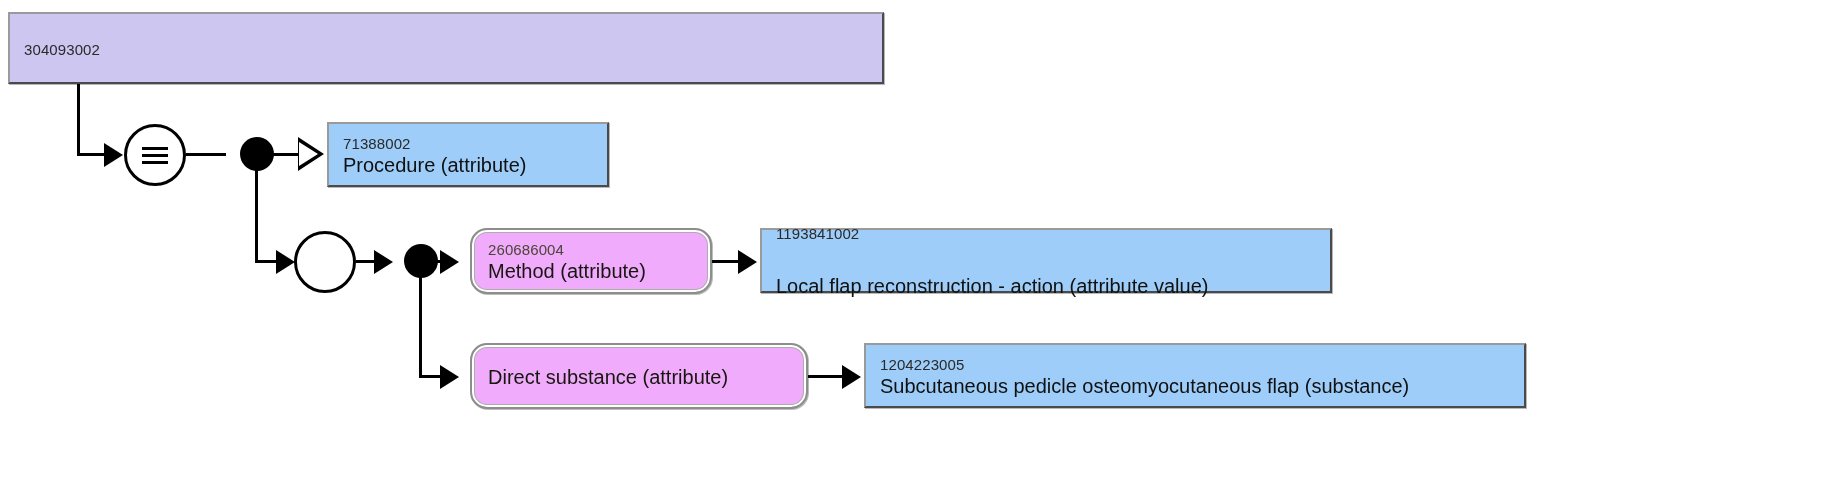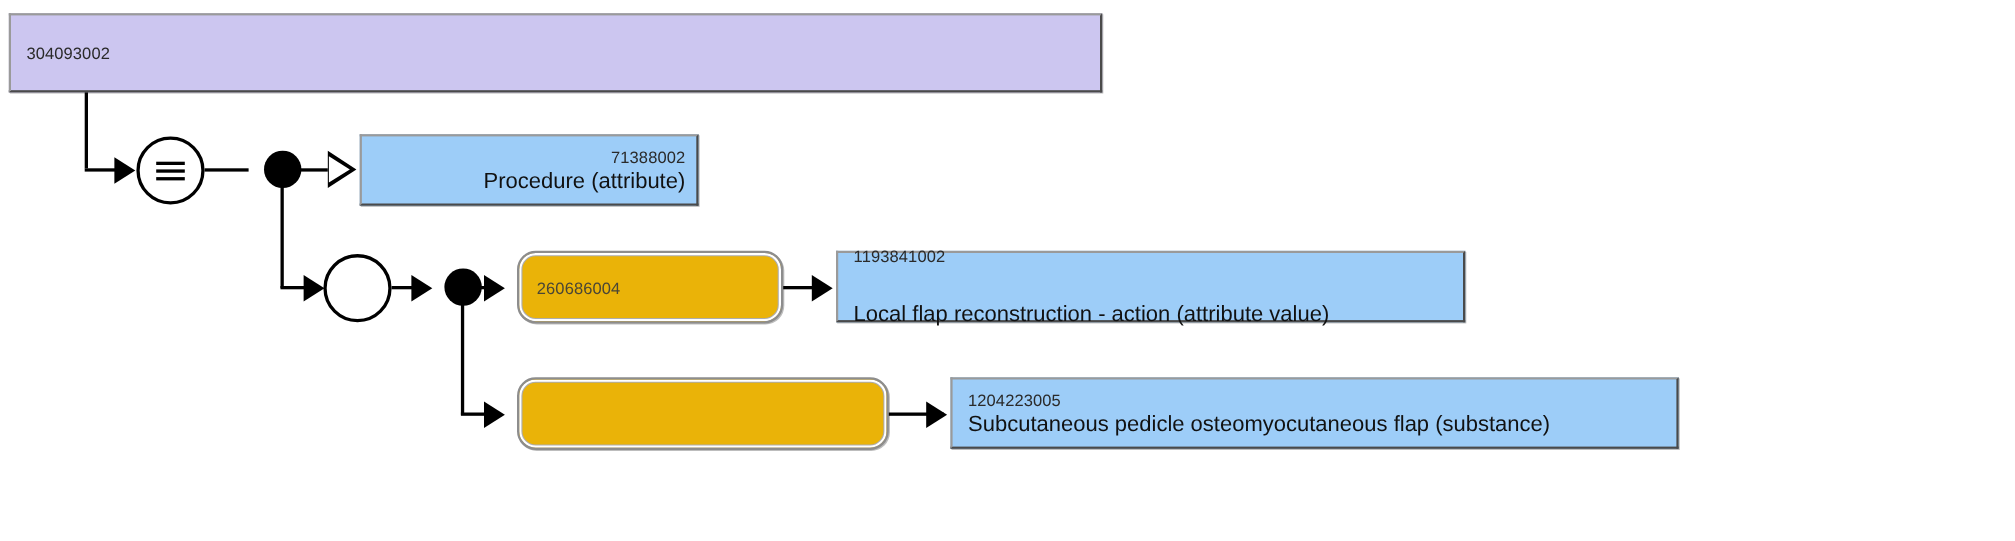--- a/index.html
+++ b/index.html
@@ -45,21 +45,21 @@
     font-size: 20px;
     line-height: 25px;
     color: #111111;
     white-space: nowrap;
   }
 
   
   .abox {
     position: absolute;
     box-sizing: border-box;
-    background: #eab308;
+    background: #f0abfc;
     border: 2px solid #8d8d8d;
     border-radius: 17px;
     box-shadow: 0 0 0 2px #ffffff inset,
                 0 0 0 3px #adadad inset,
                 1px 1px 0 0 #bdbdbd;
     padding: 6px 12px 4px 16px;
     display: flex;
     flex-direction: column;
     justify-content: center;
   }
@@ -129,21 +129,21 @@
     border-top: 12px solid transparent;
     border-bottom: 12px solid transparent;
     border-left: 19px solid #ffffff;
   }
 </style>
 </head>
 <body>
 
 <div id="canvas">
 
-  <div class="cbox root" style="left:8px; top:12px; width:994px; height:72px;">
+  <div class="cbox root" style="left:8px; top:12px; width:876px; height:72px;">
     <div class="sctid">304093002</div>
   </div>
 
   <div class="vline" style="left:77px; top:84px; height:69px;"></div>
   <div class="hline" style="left:77px; top:153px; width:29px;"></div>
   <div class="arrow-solid" style="left:104px; top:143px;"></div>
 
   <div class="node-circle" style="left:124px; top:124px; width:62px; height:62px;">
     <span class="eq-glyph">
       <i></i>
@@ -151,55 +151,57 @@
         <i></i>
     </span>
   </div>
 
   <div class="hline" style="left:186px; top:153px; width:40px;"></div>
   <div class="dot" style="left:240px; top:137px; width:34px; height:34px;"></div>
 
   <div class="hline" style="left:272px; top:153px; width:26px;"></div>
   <div class="arrow-hollow" style="left:298px; top:137px;"></div>
 
-  <div class="cbox target" style="left:327px; top:122px; width:308px; height:65px;align-items:flex-end;">
+  <div class="cbox target" style="left:327px; top:122px; width:282px; height:65px;">
     <div class="sctid">71388002</div>
     <div class="term">Procedure (attribute)</div>
   </div>
 
   <div class="vline" style="left:255px; top:168px; height:94px;"></div>
   <div class="hline" style="left:255px; top:260px; width:24px;"></div>
   <div class="arrow-solid" style="left:276px; top:250px;"></div>
 
   <div class="node-circle" style="left:294px; top:231px; width:62px; height:62px;"></div>
 
   <div class="hline" style="left:356px; top:260px; width:22px;"></div>
   <div class="arrow-solid" style="left:374px; top:250px;"></div>
   <div class="dot" style="left:404px; top:244px; width:34px; height:34px;"></div>
 
   <div class="hline" style="left:436px; top:260px; width:14px;"></div>
   <div class="arrow-solid" style="left:440px; top:250px;"></div>
 
   <div class="abox" style="left:470px; top:228px; width:242px; height:66px;">
     <div class="sctid">260686004</div>
+    <div class="term">Method (attribute)</div>
   </div>
 
   <div class="hline" style="left:712px; top:260px; width:38px;"></div>
   <div class="arrow-solid" style="left:738px; top:250px;"></div>
 
   <div class="cbox target" style="left:760px; top:228px; width:572px; height:65px;gap:31px;">
     <div class="sctid">1193841002</div>
     <div class="term">Local flap reconstruction - action (attribute value)</div>
   </div>
 
   <div class="vline" style="left:419px; top:274px; height:103px;"></div>
   <div class="hline" style="left:419px; top:375px; width:24px;"></div>
   <div class="arrow-solid" style="left:440px; top:365px;"></div>
 
   <div class="abox" style="left:470px; top:343px; width:338px; height:66px;">
+    <div class="term">Direct substance (attribute)</div>
   </div>
 
   <div class="hline" style="left:808px; top:375px; width:50px;"></div>
   <div class="arrow-solid" style="left:842px; top:365px;"></div>
 
   <div class="cbox target" style="left:864px; top:343px; width:662px; height:65px;">
     <div class="sctid">1204223005</div>
     <div class="term">Subcutaneous pedicle osteomyocutaneous flap (substance)</div>
   </div>
 

